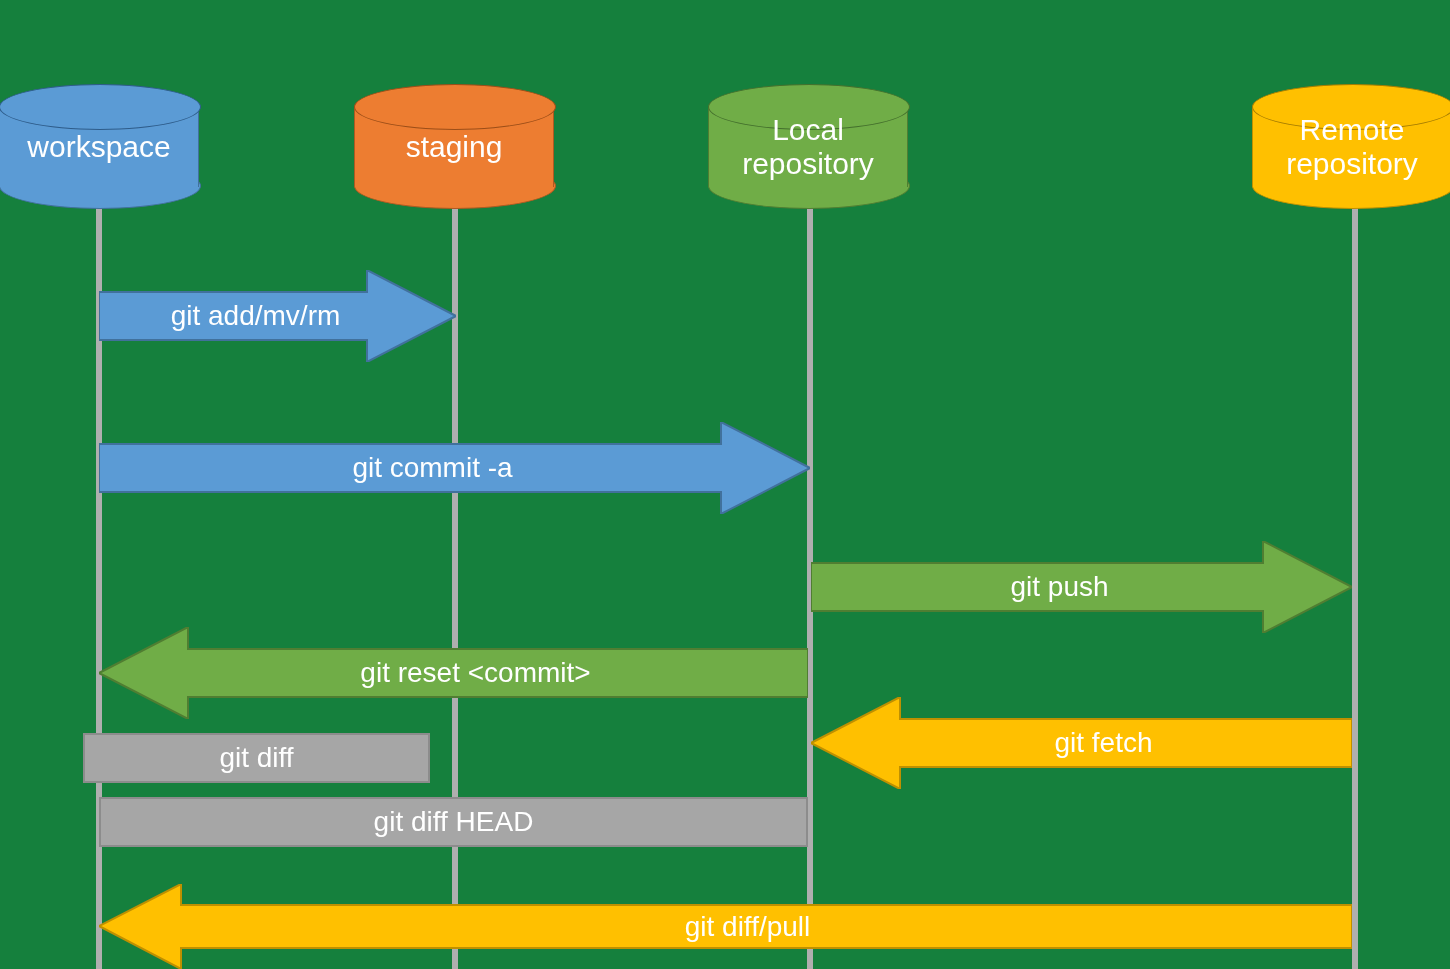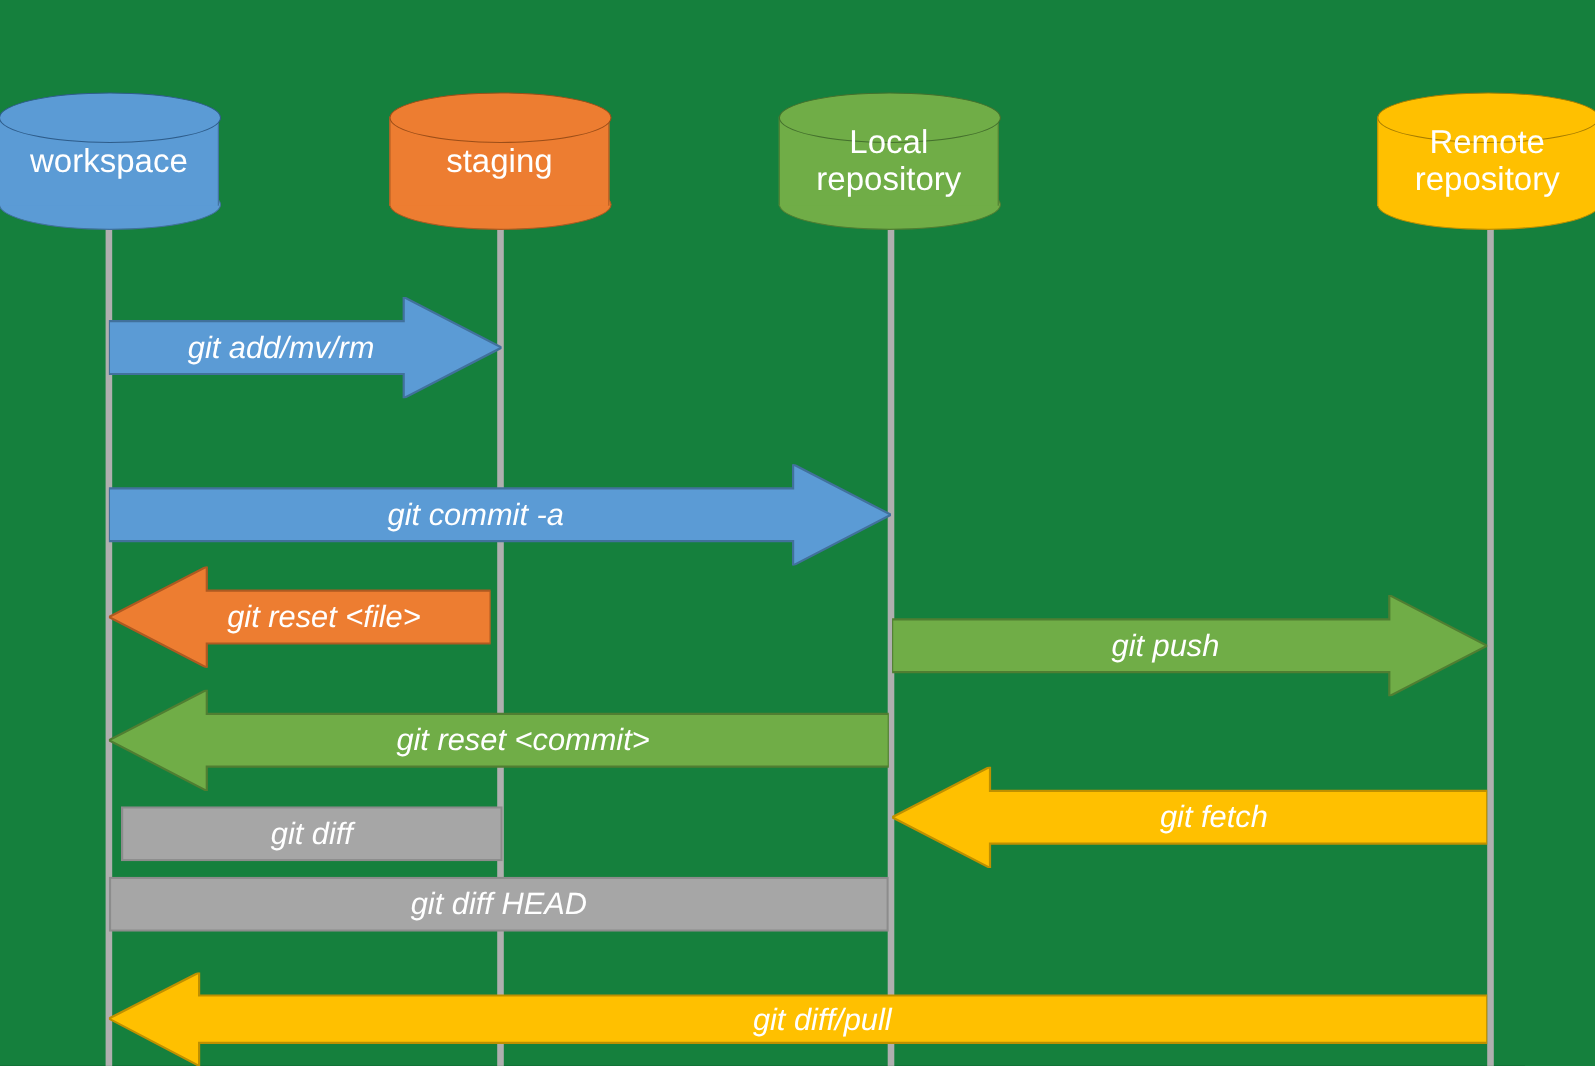--- a/index.html
+++ b/index.html
@@ -78,21 +78,20 @@
   .c-yellow .cyl-body  { background: #FFC000; border-left: 1px solid #BF9000; border-right: 1px solid #BF9000; }
   .c-yellow .cyl-top   { background: #FFC000; border: 1px solid #A67C00; }
   .c-yellow .cyl-bottom{ background: #FFC000; border: 1px solid #BF9000; }
 
   
   .flow {
     position: absolute;
     display: flex;
     align-items: center;
     justify-content: center;
-    font-style: italic;
   }
   .flow svg {
     position: absolute;
     left: 0; top: 0;
     width: 100%;
     height: 100%;
     display: block;
   }
   .flow-label {
     position: relative;
@@ -153,26 +152,20 @@
   </div>
 
 
   <div class="flow" style="left:99px; top:422px; width:711px; height:92px">
     <svg viewBox="0 0 711 92" preserveAspectRatio="none">
       <polygon points="0,22 622,22 622,0 711,46 622,92 622,70 0,70" fill="#5B9BD5" stroke="#41719C" stroke-width="2"></polygon>
     </svg>
     <span class="flow-label shift-left">git commit -a</span>
   </div>
 
-  <div class="flow" style="left:99px; top:515px; width:347px; height:92px">
-    <svg viewBox="0 0 347 92" preserveAspectRatio="none">
-      <polygon points="347,22 89,22 89,0 0,46 89,92 89,70 347,70" fill="#ED7D31" stroke="#AE5A21" stroke-width="2"></polygon>
-    </svg>
-    <span class="flow-label shift-right">git reset &lt;file&gt;</span>
-  </div>
 
   <div class="flow" style="left:811px; top:541px; width:541px; height:92px">
     <svg viewBox="0 0 541 92" preserveAspectRatio="none">
       <polygon points="0,22 452,22 452,0 541,46 452,92 452,70 0,70" fill="#70AD47" stroke="#507E32" stroke-width="2"></polygon>
     </svg>
     <span class="flow-label shift-left">git push</span>
   </div>
 
   <div class="flow" style="left:99px; top:627px; width:709px; height:92px">
     <svg viewBox="0 0 709 92" preserveAspectRatio="none">
@@ -181,21 +174,21 @@
     <span class="flow-label shift-right">git reset &lt;commit&gt;</span>
   </div>
 
   <div class="flow" style="left:811px; top:697px; width:541px; height:92px">
     <svg viewBox="0 0 541 92" preserveAspectRatio="none">
       <polygon points="541,22 89,22 89,0 0,46 89,92 89,70 541,70" fill="#FFC000" stroke="#BF9000" stroke-width="2"></polygon>
     </svg>
     <span class="flow-label shift-right">git fetch</span>
   </div>
 
-  <div class="flow" style="left:110px; top:733px; width:347px; height:50px">
+  <div class="flow" style="left:83px; top:733px; width:347px; height:50px">
     <svg viewBox="0 0 347 50" preserveAspectRatio="none">
       <rect x="1" y="1" width="345" height="48" fill="#A6A6A6" stroke="#8C8C8C" stroke-width="2"></rect>
     </svg>
     <span class="flow-label">git diff</span>
   </div>
 
   <div class="flow" style="left:99px; top:797px; width:709px; height:50px">
     <svg viewBox="0 0 709 50" preserveAspectRatio="none">
       <rect x="1" y="1" width="707" height="48" fill="#A6A6A6" stroke="#8C8C8C" stroke-width="2"></rect>
     </svg>

